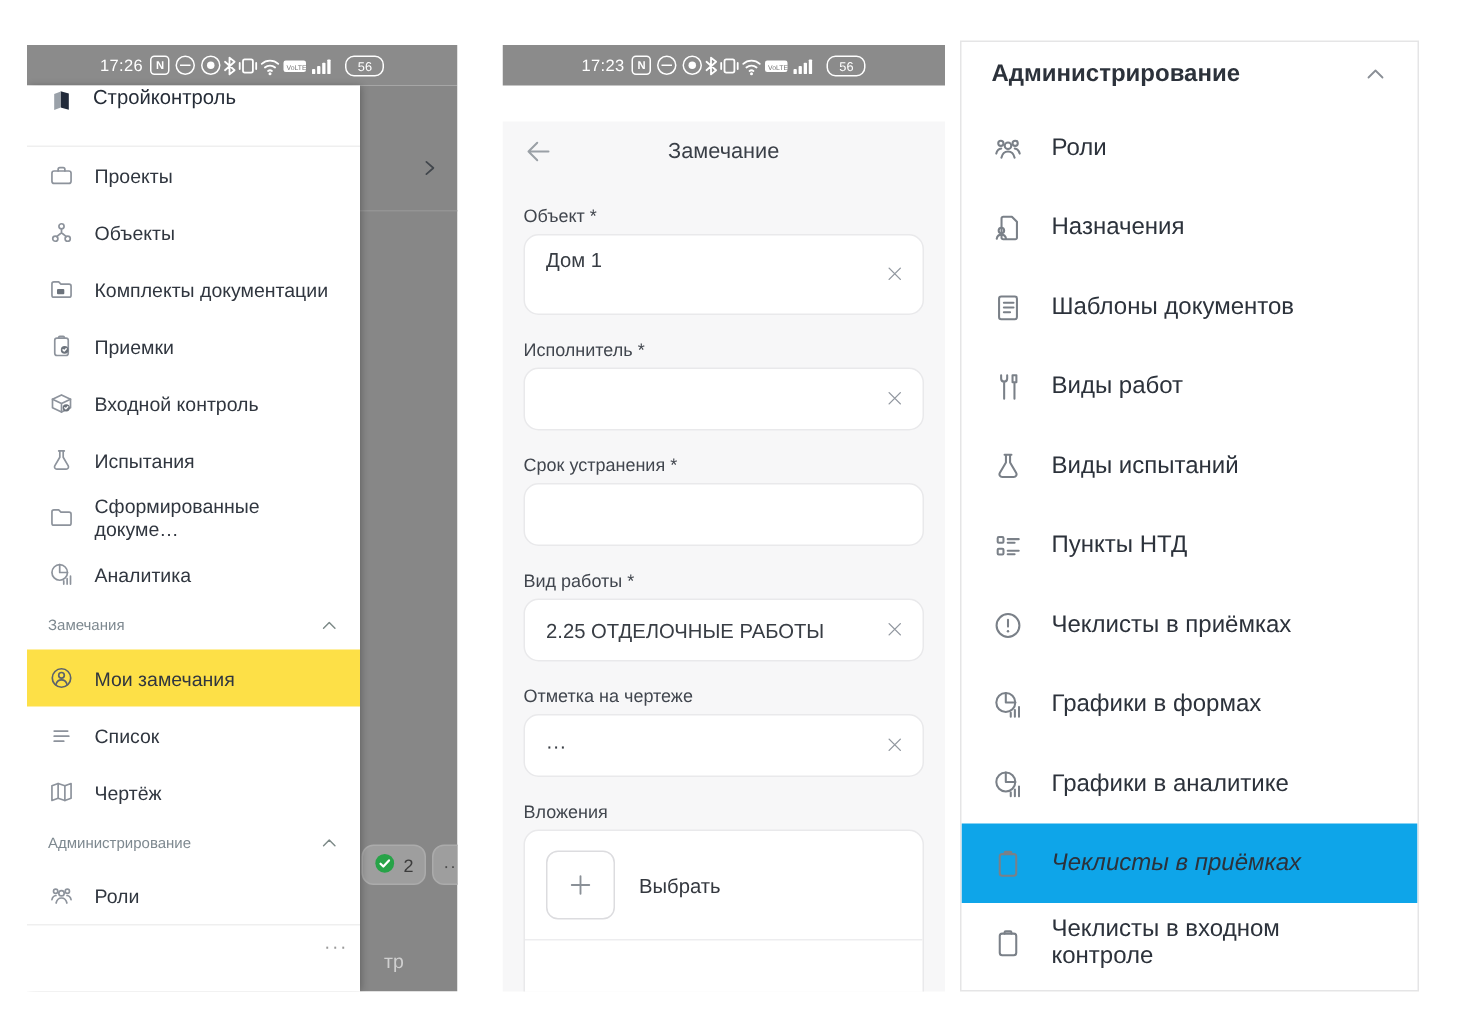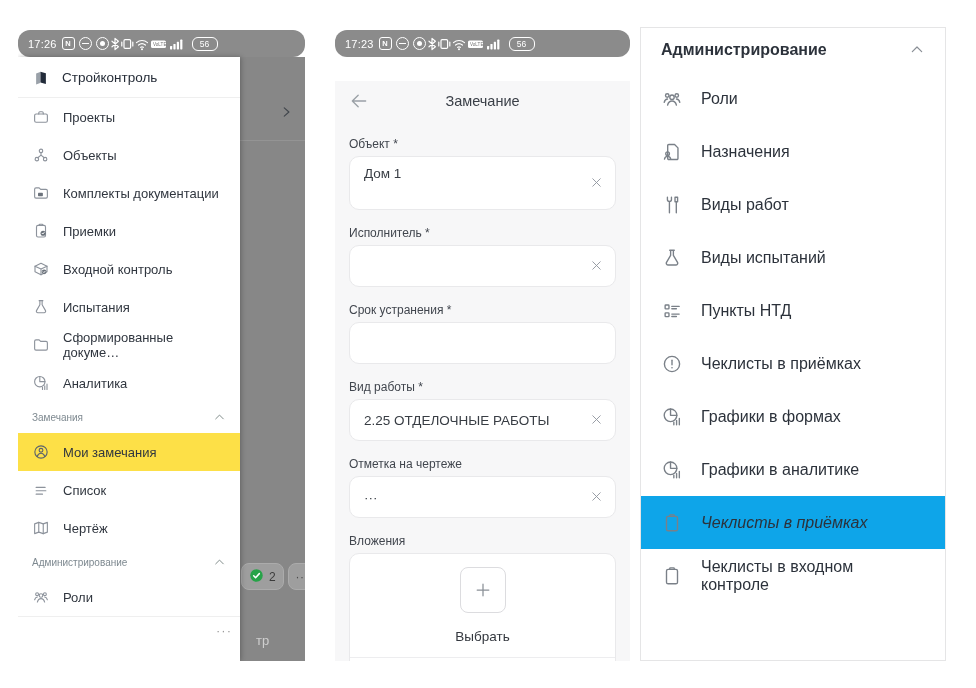--- a/index.html
+++ b/index.html
@@ -1,36 +1,36 @@
 <!DOCTYPE html>
 <html><head>
 <meta charset="utf-8">
 <style>
   html,body{margin:0;padding:0;}
   body{width:976px;height:688px;position:relative;background:#ffffff;
        font-family:"Liberation Sans", sans-serif; -webkit-font-smoothing:antialiased;}
   .phone{position:absolute;overflow:hidden;background:#fff;}
   
   .statusbar{height:27px;background:#8b8b8b;color:#fff;display:flex;align-items:center;
-             justify-content:flex-start;padding:0 10px;font-size:11px;border-radius:12px;}
+             justify-content:center;padding:0 10px;font-size:11px;}
   .sb-left,.sb-right{display:flex;align-items:center;gap:5px;}
   .sb-time{font-size:11px;letter-spacing:.2px;}
   .sb-mini{display:inline-flex;align-items:center;justify-content:center;}
   .sb-n{width:11px;height:11px;border:1px solid #fff;border-radius:3px;font-size:7.5px;font-weight:bold;line-height:11px;text-align:center;}
   .sb-circ{width:11px;height:11px;border:1px solid #fff;border-radius:50%;position:relative;}
   .sb-circ.dash:after{content:"";position:absolute;left:2px;right:2px;top:4.5px;height:1.4px;background:#fff;}
   .sb-circ.dot:after{content:"";position:absolute;left:3px;top:3px;width:5px;height:5px;border-radius:50%;background:#fff;}
   .sb-batt{border:1px solid #fff;border-radius:6px;min-width:18px;height:12px;line-height:12px;
            font-size:8.5px;text-align:center;padding:0 3px;}
   
   #left-phone{left:18px;top:30px;width:287px;height:631px;background:transparent;}
   .lp-body{position:relative;height:604px;}
   .drawer{position:absolute;left:0;top:0;width:222px;height:100%;background:#fff;
           box-shadow:1px 0 5px rgba(0,0,0,.28);}
-  .app-row{display:flex;align-items:center;height:40px;padding:0 14px;gap:12px;border-bottom:1px solid #efefef;}
+  .app-row{display:flex;align-items:flex-start;height:40px;padding:0 14px;gap:12px;border-bottom:1px solid #efefef;}
   .app-title{font-size:13.5px;font-weight:500;color:#262d38;}
   .d-row{display:flex;align-items:center;height:38px;padding:0 14px;gap:13px;font-size:13px;color:#30363f;}
   .d-row.active{background:#fde047;}
   .d-sec{display:flex;align-items:center;justify-content:space-between;height:31px;padding:0 14px;
          font-size:10px;color:#7e8990;}
   .d-ic{width:18px;height:18px;flex:none;display:flex;}
   .d-more{position:absolute;right:8px;top:566px;color:#9a9a9a;font-size:13px;letter-spacing:1px;}
   .d-divider{height:1px;background:#efefef;}
   
   .dim-strip{position:absolute;left:222px;top:0;right:0;height:100%;background:#878787;}
@@ -48,21 +48,21 @@
   .mp-header{height:40px;display:flex;align-items:center;justify-content:center;position:relative;margin-top:24px;}
   .mp-back{position:absolute;left:14px;top:10px;width:20px;height:20px;cursor:pointer;}
   .mp-title{font-size:14.5px;font-weight:500;color:#3a3f47;}
   .m-label{font-size:12px;color:#41464e;margin:16px 14px 5px;}
   .m-box{background:#fff;border:1px solid #e9e9eb;border-radius:10px;margin:0 14px;position:relative;
          min-height:40px;display:flex;align-items:center;padding:0 34px 0 14px;font-size:13.5px;color:#383d44;}
   .m-box.tall{height:54px;align-items:flex-start;padding-top:9px;box-sizing:border-box;}
   .m-x{position:absolute;right:10px;top:50%;margin-top:-8px;width:16px;height:16px;cursor:pointer;}
   .m-value{white-space:nowrap;overflow:hidden;}
   .att-card{background:#fff;border:1px solid #e9e9eb;border-radius:10px;margin:0 14px;}
-  .att-top{display:flex;align-items:center;gap:16px;padding:13px 14px;border-bottom:1px solid #ededef;flex-direction:column;}
+  .att-top{display:flex;align-items:center;gap:16px;padding:13px 14px;border-bottom:1px solid #ededef;}
   .att-plus{width:44px;height:44px;border:1px solid #dcdcdf;border-radius:8px;background:#fff;
             display:flex;align-items:center;justify-content:center;cursor:pointer;}
   .att-label{font-size:13.5px;color:#34383f;}
   .att-empty{height:58px;}
   
   #right-card{left:640px;top:27px;width:306px;height:634px;background:#fff;border:1px solid #e5e5e6;box-sizing:border-box;}
   .r-header{display:flex;align-items:center;justify-content:space-between;height:44px;padding:0 20px;}
   .r-title{font-size:16px;font-weight:bold;color:#2c323b;}
   .r-row{display:flex;align-items:center;height:53px;padding:0 20px;gap:18px;font-size:16px;color:#2c323b;}
   .r-row.active{background:#0ea5e9;font-style:italic;}
@@ -400,20 +400,29 @@
             <path d="M8.5 3.8h6.3l3.7 3.7V19a1.2 1.2 0 0 1-1.2 1.2H8.5A1.2 1.2 0 0 1 7.3 19V5a1.2 1.2 0 0 1 1.2-1.2z"></path>
             <circle cx="7.2" cy="13.8" r="2"></circle>
             <path d="M3.8 19.8c.4-2 1.6-3 3.4-3s3 1 3.4 3"></path>
           </svg>
         </span>
         <span>Назначения</span>
       </div>
       <div class="r-row">
         <span class="r-ic">
           <svg width="22" height="22" viewBox="0 0 24 24" fill="none" stroke="#7a8088" stroke-width="1.5" stroke-linecap="round" stroke-linejoin="round">
+            <rect x="5.5" y="4" width="13" height="16.5" rx="1.6"></rect>
+            <path d="M9 8.5h7M9 12h7M9 15.5h4.5"></path>
+          </svg>
+        </span>
+        <span>Шаблоны документов</span>
+      </div>
+      <div class="r-row">
+        <span class="r-ic">
+          <svg width="22" height="22" viewBox="0 0 24 24" fill="none" stroke="#7a8088" stroke-width="1.5" stroke-linecap="round" stroke-linejoin="round">
             <path d="M7 3.5v2.4a2.2 2.2 0 0 0 4.4 0V3.5M9.2 8.1v12.4M9.2 8.1a2.3 2.3 0 0 1-2.2-2.2M9.2 8.1a2.3 2.3 0 0 0 2.2-2.2"></path>
             <path d="M15.3 3.5h2.8v5h-2.8zM16.7 8.5v12"></path>
           </svg>
         </span>
         <span>Виды работ</span>
       </div>
       <div class="r-row">
         <span class="r-ic">
           <svg width="22" height="22" viewBox="0 0 24 24" fill="none" stroke="#7a8088" stroke-width="1.5" stroke-linecap="round" stroke-linejoin="round">
             <path d="M9.5 3.5h5M10.5 3.5v5.6L6 16.8a2 2 0 0 0 1.8 2.9h8.4a2 2 0 0 0 1.8-2.9L13.5 9.1V3.5"></path>

